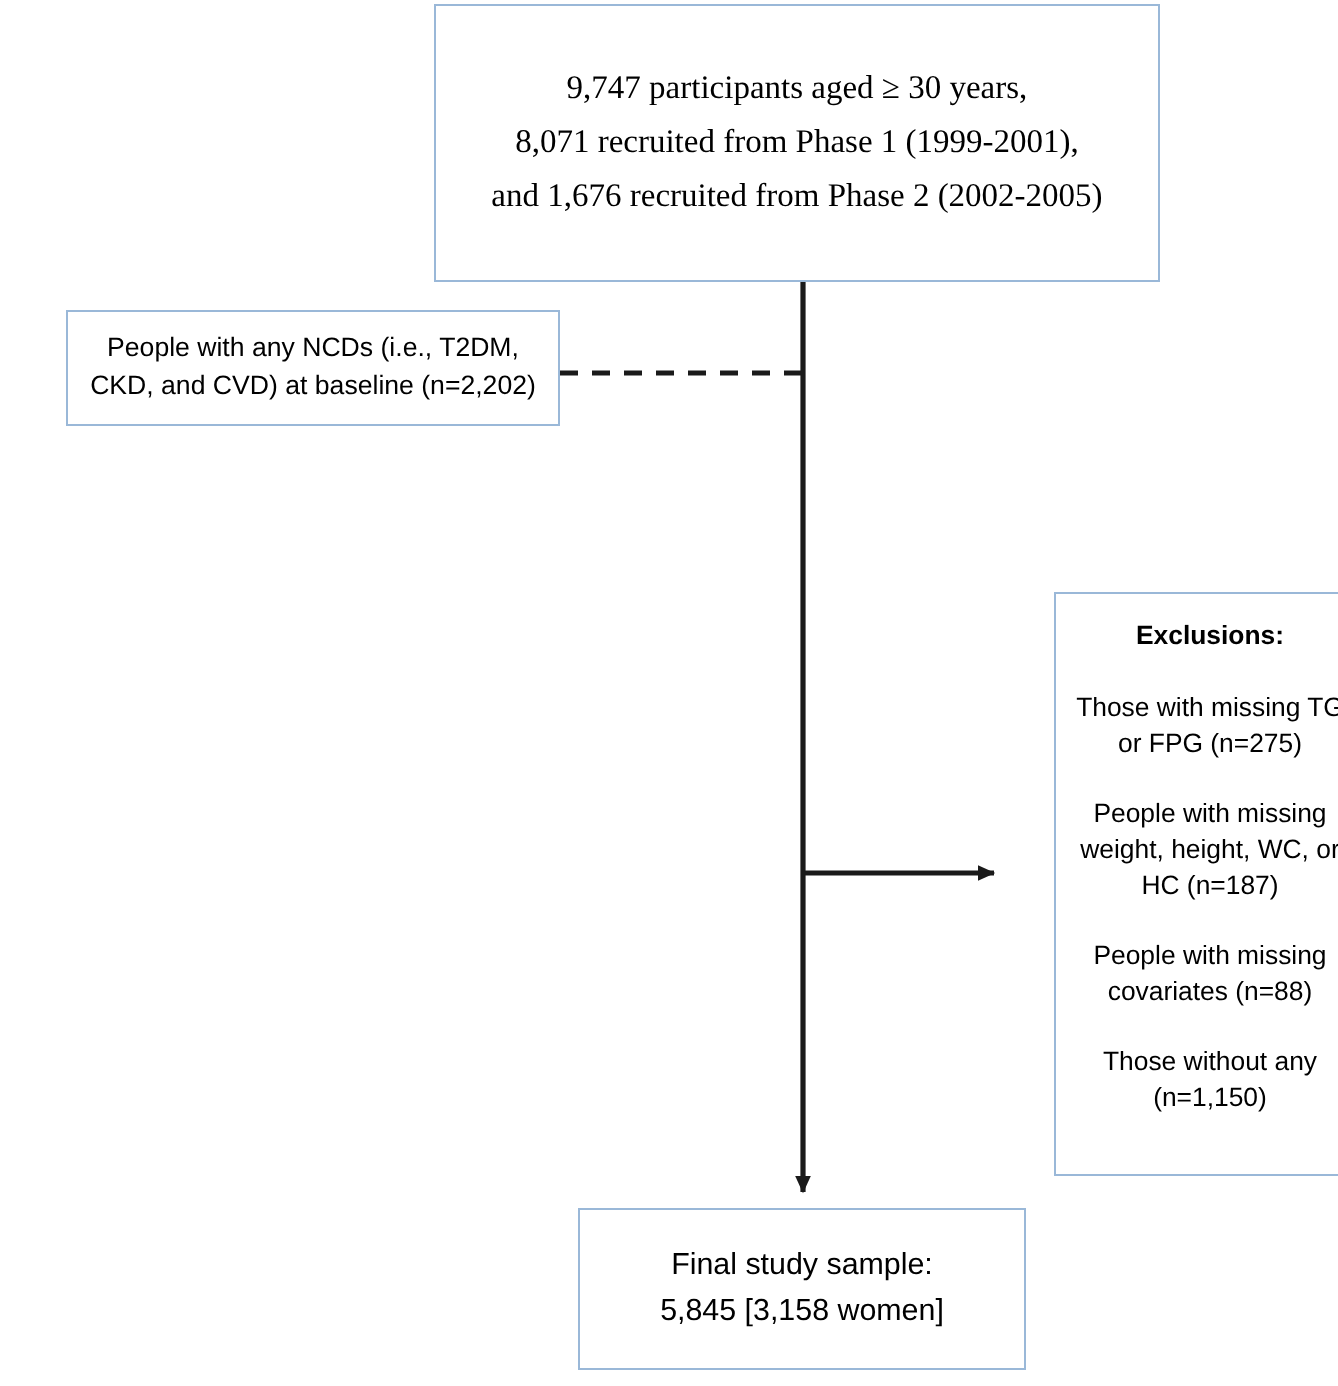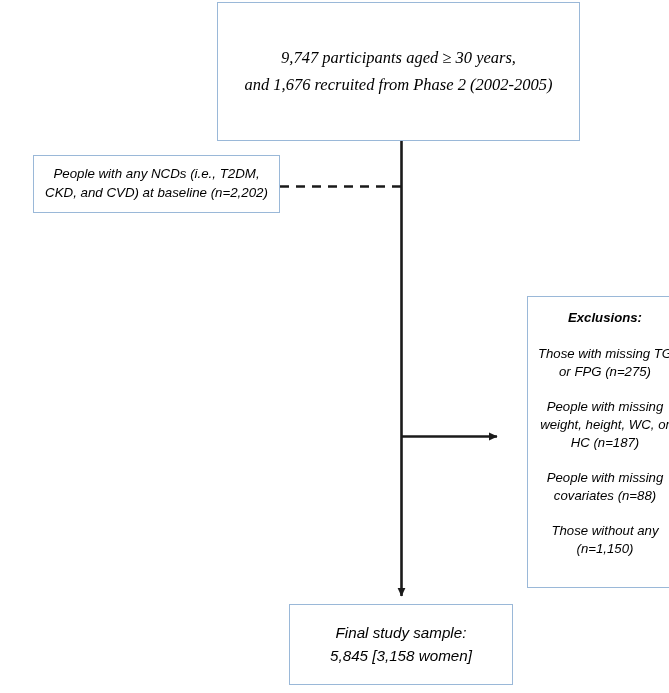--- a/index.html
+++ b/index.html
@@ -14,21 +14,20 @@
     overflow: hidden;
     font-family: "Liberation Sans", sans-serif;
     -webkit-font-smoothing: antialiased;
   }
 
   #flowchart {
     position: absolute;
     left: 0; top: 0;
     width: 669px;
     height: 693px;
-    font-style: italic;
   }
 
   .node {
     position: absolute;
     box-sizing: border-box;
     border: 1.6px solid #9ab8d8;
     background: #ffffff;
     display: flex;
     align-items: center;
     justify-content: center;
@@ -120,20 +119,21 @@
     <line x1="401.5" y1="141" x2="401.5" y2="596" stroke="#1a1a1a" stroke-width="2.6" marker-end="url(#arrow-solid)"></line>
 
     <line x1="401" y1="186.5" x2="262" y2="186.5" stroke="#1a1a1a" stroke-width="2.4" stroke-dasharray="9,7" marker-end="url(#arrow-dashed)"></line>
 
     <line x1="402" y1="436.5" x2="497" y2="436.5" stroke="#1a1a1a" stroke-width="2.4" marker-end="url(#arrow-solid)"></line>
   </svg>
 
   <div class="node box-cohort">
     <div class="txt">
       <div>9,747 participants aged ≥ 30 years,</div>
+      <div>8,071 recruited from Phase 1 (1999-2001),</div>
       <div>and 1,676 recruited from Phase 2 (2002-2005)</div>
     </div>
   </div>
 
   <div class="node box-ncd">
     <div class="txt">
       <div>People with any NCDs (i.e., T2DM,</div>
       <div>CKD, and CVD) at baseline (n=2,202)</div>
     </div>
   </div>

